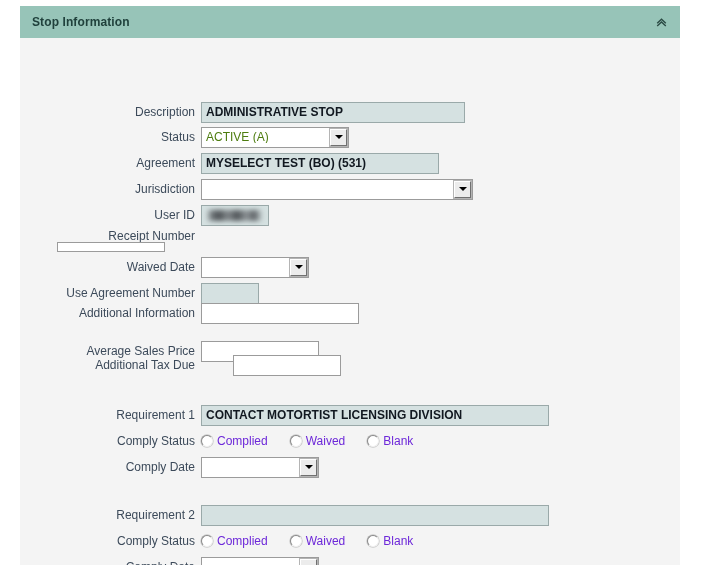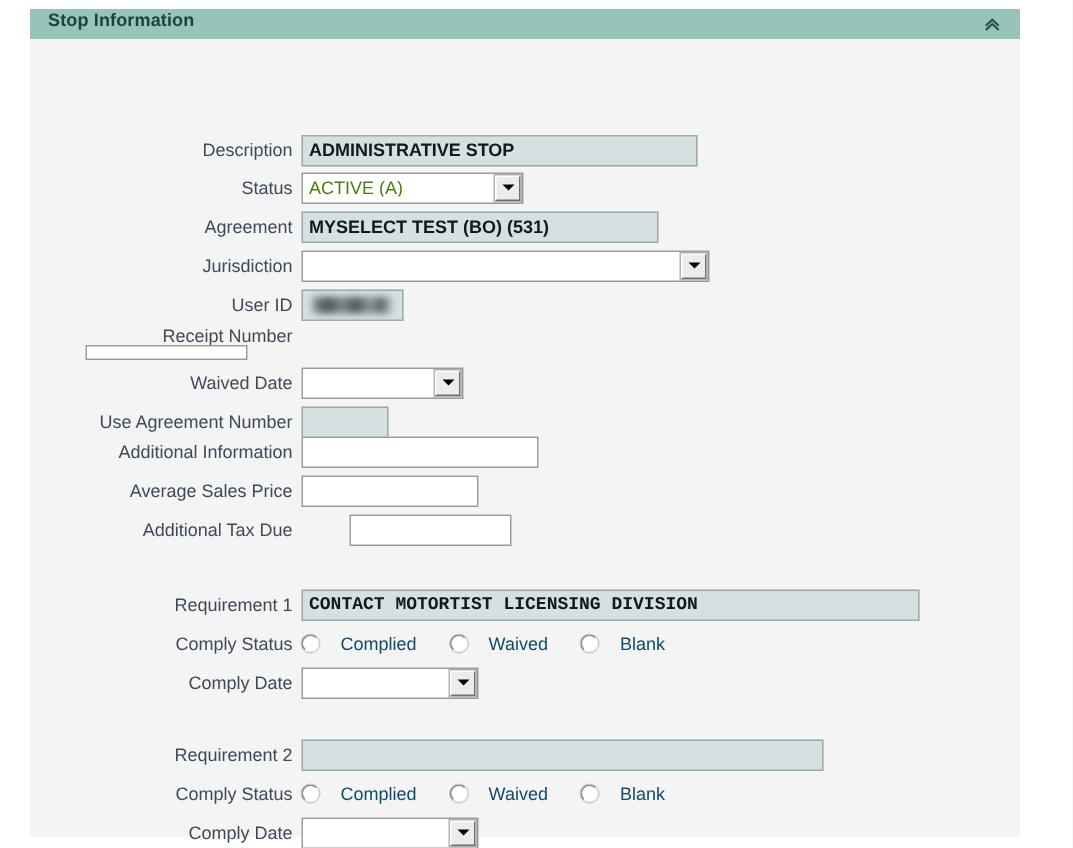--- a/index.html
+++ b/index.html
@@ -19,23 +19,24 @@
     left: 20px;
     top: 6px;
     width: 660px;
     height: 552px;
     background: #f4f4f4;
   }
 
   
   .panel-header {
     position: relative;
-    height: 20px;
+    height: 32px;
     background: #97c4b8;
     display: flex;
+    align-items: center;
   }
   .panel-title {
     margin-left: 12px;
     font-size: 12px;
     font-weight: bold;
     color: #20413c;
     letter-spacing: 0.1px;
   }
   .collapse-btn {
     position: absolute;
@@ -185,23 +186,23 @@
     border-radius: 50%;
     background: #ffffff;
     border-top: 1.4px solid #8a8a8a;
     border-left: 1.4px solid #8a8a8a;
     border-right: 1.4px solid #f1f1f1;
     border-bottom: 1.4px solid #f1f1f1;
     box-shadow: 0 0 0 0.7px #c8c8c8;
     flex: none;
   }
   .radio-label {
-    margin-left: 14px;
-    font-size: 12px;
-    color: #0c4a6e;
+    margin-left: 4px;
+    font-size: 12px;
+    color: #6d28d9;
     line-height: 1;
     white-space: nowrap;
   }
 </style>
 </head>
 <body>
 
 <div class="panel">
 
   <div class="panel-header">
@@ -272,33 +273,33 @@
     <div class="row" style="top:244px;">
       <div class="label">Use Agreement Number</div>
       <div class="field readonly" style="width:58px;"></div>
     </div>
 
     <div class="row" style="top:264px;">
       <div class="label">Additional Information</div>
       <div class="field editable" style="width:158px;"></div>
     </div>
 
-    <div class="row" style="top:290px;">
+    <div class="row" style="top:302px;">
       <div class="label">Average Sales Price</div>
       <div class="field editable" style="width:118px;"></div>
     </div>
 
     <div class="row" style="top:316px;gap:32px;">
       <div class="label">Additional Tax Due</div>
       <div class="field editable" style="width:108px;"></div>
     </div>
 
     <div class="row" style="top:366px;">
       <div class="label">Requirement 1</div>
-      <div class="field readonly" style="width:412px;font-family:Liberation Mono, monospace;">CONTACT MOTORTIST LICENSING DIVISION</div>
+      <div class="field readonly" style="width:348px;">CONTACT MOTORTIST LICENSING DIVISION</div>
     </div>
 
     <div class="row" style="top:392px;">
       <div class="label">Comply Status</div>
       <div class="radio-group">
         <span class="radio-item">
           <span class="radio-dot"></span>
           <span class="radio-label">Complied</span>
         </span>
         <span class="radio-item">

